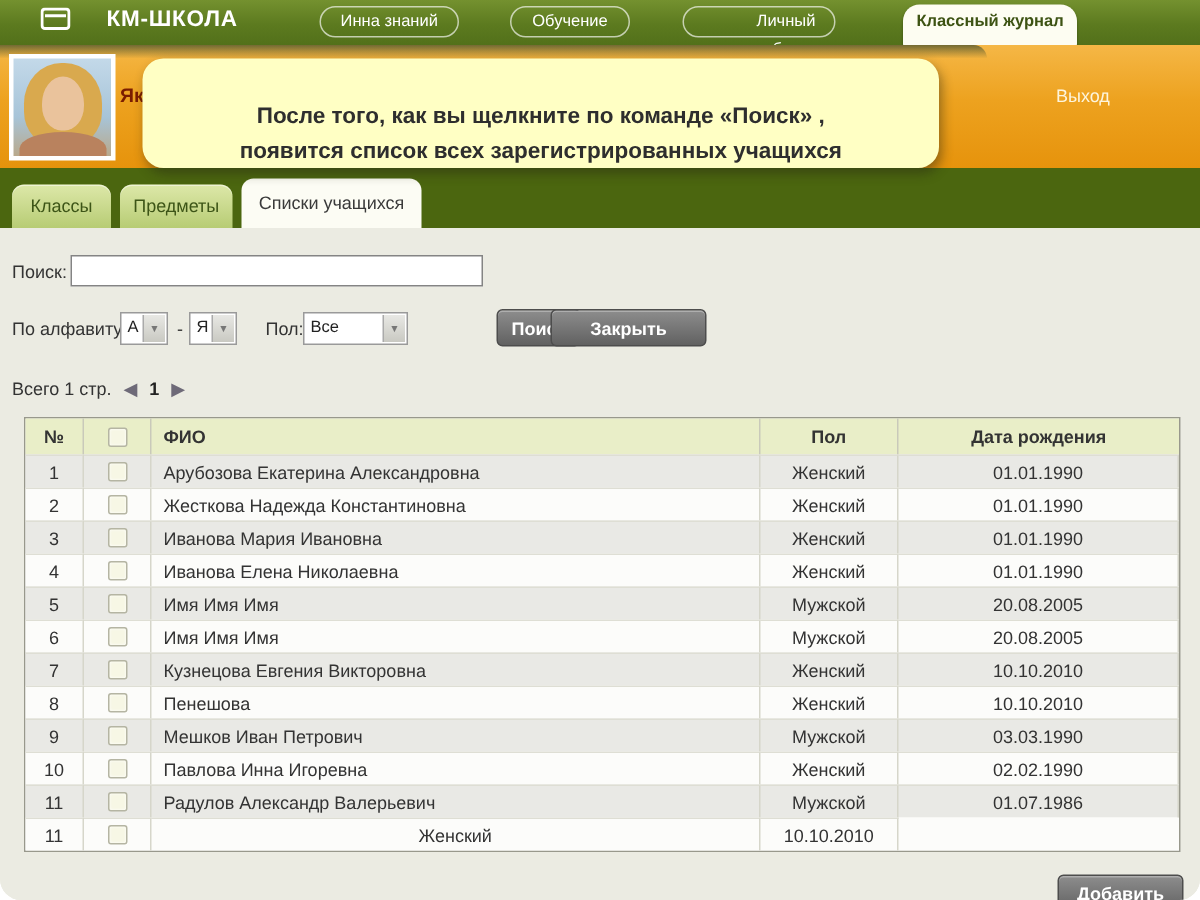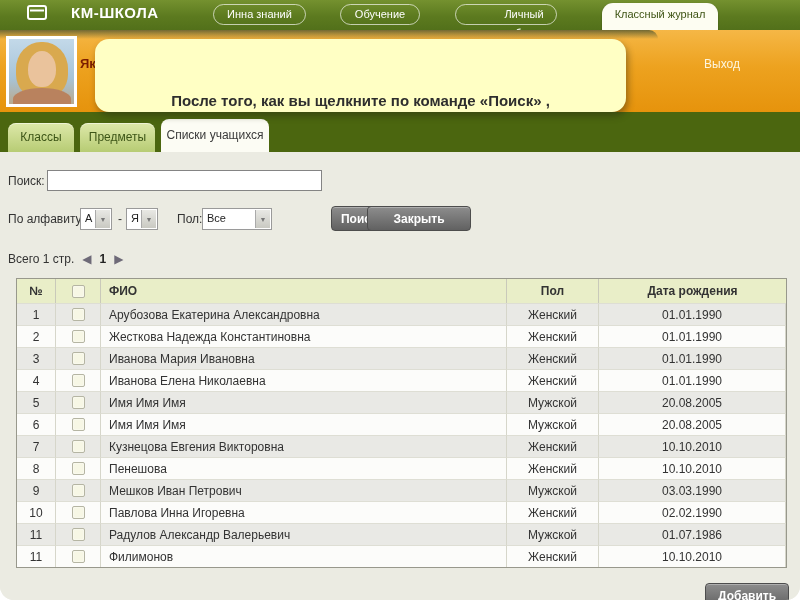--- a/index.html
+++ b/index.html
@@ -10,21 +10,21 @@
   .topbar { position:absolute; left:0; top:0; width:800px; height:30px;
     background:linear-gradient(180deg,#74912f 0%, #5c7a1f 55%, #52701a 100%); }
   .logo { position:absolute; left:27px; top:4px; display:flex; align-items:center; gap:24px; color:#fff; }
   .logo-title { font-size:15px; font-weight:bold; letter-spacing:.5px; }
   .pill { position:absolute; top:4px; height:21px; line-height:19px; border:1px solid rgba(255,255,255,.65);
     border-radius:11px; color:#fff; font-size:11px; text-align:center; cursor:pointer; }
   .pill.p0 { left:213px; width:93px; }
   .pill.p1 { left:340px; width:80px; }
   .pill.p2 { left:455px; width:102px;padding-left:36px; }
   .pill.active { left:602px; width:116px; top:3px; height:37px; line-height:23px; background:#fdfdf2;
-    border:none; color:#3d5313; font-weight:normal; box-shadow:0 1px 2px rgba(0,0,0,.35); }
+    border:none; color:#3d5313; font-weight:bold; box-shadow:0 1px 2px rgba(0,0,0,.35); }
 
   
   .banner { position:absolute; left:0; top:30px; width:800px; height:82px;
     background:linear-gradient(180deg,#f5b746 0%, #eda21f 45%, #e6930c 100%); }
   .banner-shadow { position:absolute; left:0; top:0; width:658px; height:9px;
     background:linear-gradient(180deg, rgba(70,80,45,.75), rgba(70,80,45,0)); border-top-right-radius:9px; }
   .avatar { position:absolute; left:6px; top:6px; width:71px; height:71px; background:#fff; padding:3px; }
   .avatar-img { position:relative; width:100%; height:100%; overflow:hidden;
     background:linear-gradient(180deg,#c3d9e9 0%, #a7c4d8 60%, #b9a98c 100%); }
   .hair { position:absolute; left:7px; top:3px; width:52px; height:56px; border-radius:48% 48% 42% 42%; background:#d9a94e; }
@@ -40,21 +40,21 @@
     display:flex; flex-direction:column; align-items:center; justify-content:flex-end;
     font-size:15px; font-weight:bold; color:#2e2e2e; line-height:1.55; }
 
   
   .tabbar { position:absolute; left:0; top:112px; width:800px; height:40px; background:#4b660f; }
   .tab { position:absolute; bottom:0; height:29px; line-height:29px; border-radius:8px 8px 0 0;
     background:linear-gradient(180deg,#dde8a9, #b7cc74); color:#3d5517; font-size:12px;
     text-align:center; cursor:pointer; box-shadow:inset 0 1px 0 rgba(255,255,255,.5); }
   .tab.t0 { left:8px;   width:66px; }
   .tab.t1 { left:80px;  width:75px; }
-  .tab.t2 { left:161px; width:108px; }
+  .tab.t2 { left:161px; width:120px; }
   .tab.active { height:33px; line-height:33px; background:#fcfcf4; color:#3a3a3a; box-shadow:none; }
 
   
   .content { position:absolute; left:0; top:152px; width:800px; height:448px; background:#ebebe2; }
   .form-label { font-size:12px; color:#333; }
   .search-label { position:absolute; left:8px; top:22px; }
   .search-input { position:absolute; left:47px; top:18px; width:275px; height:21px;
     border:1px solid #848484; background:#fff; font-size:12px; padding:0 4px; font-family:inherit; }
 
   .alpha-label { position:absolute; left:8px; top:60px; }
@@ -124,20 +124,21 @@
         <div class="hair"></div>
           <div class="face"></div>
           <div class="shoulders"></div>
       </div>
     </div>
     <span class="username">Яко</span>
     <span class="msg-count">(10)</span>
     <span class="logout">Выход</span>
     <div class="tooltip">
       <span>После того, как вы щелкните по команде «Поиск» ,</span>
+      <span>появится список всех зарегистрированных учащихся</span>
     </div>
   </div>
 
   <div class="tabbar" id="tabbar">
       <div class="tab t0">Классы</div>
       <div class="tab t1">Предметы</div>
       <div class="tab t2 active">Списки учащихся</div>
     </div>
 
   <div class="content">
@@ -278,21 +279,20 @@
             </div>
             <div class="cell fio">Радулов Александр Валерьевич</div>
             <div class="cell">Мужской</div>
             <div class="cell">01.07.1986</div>
           </div>
           <div class="grid-row trow">
             <div class="cell">11</div>
             <div class="cell">
               <span class="cb"></span>
             </div>
-            <div class="cell fio">Филимонов</div>
             <div class="cell">Женский</div>
             <div class="cell">10.10.2010</div>
           </div>
         </div>
     </div>
 
     <button class="gbtn add">Добавить</button>
   </div>
 </div>
 

